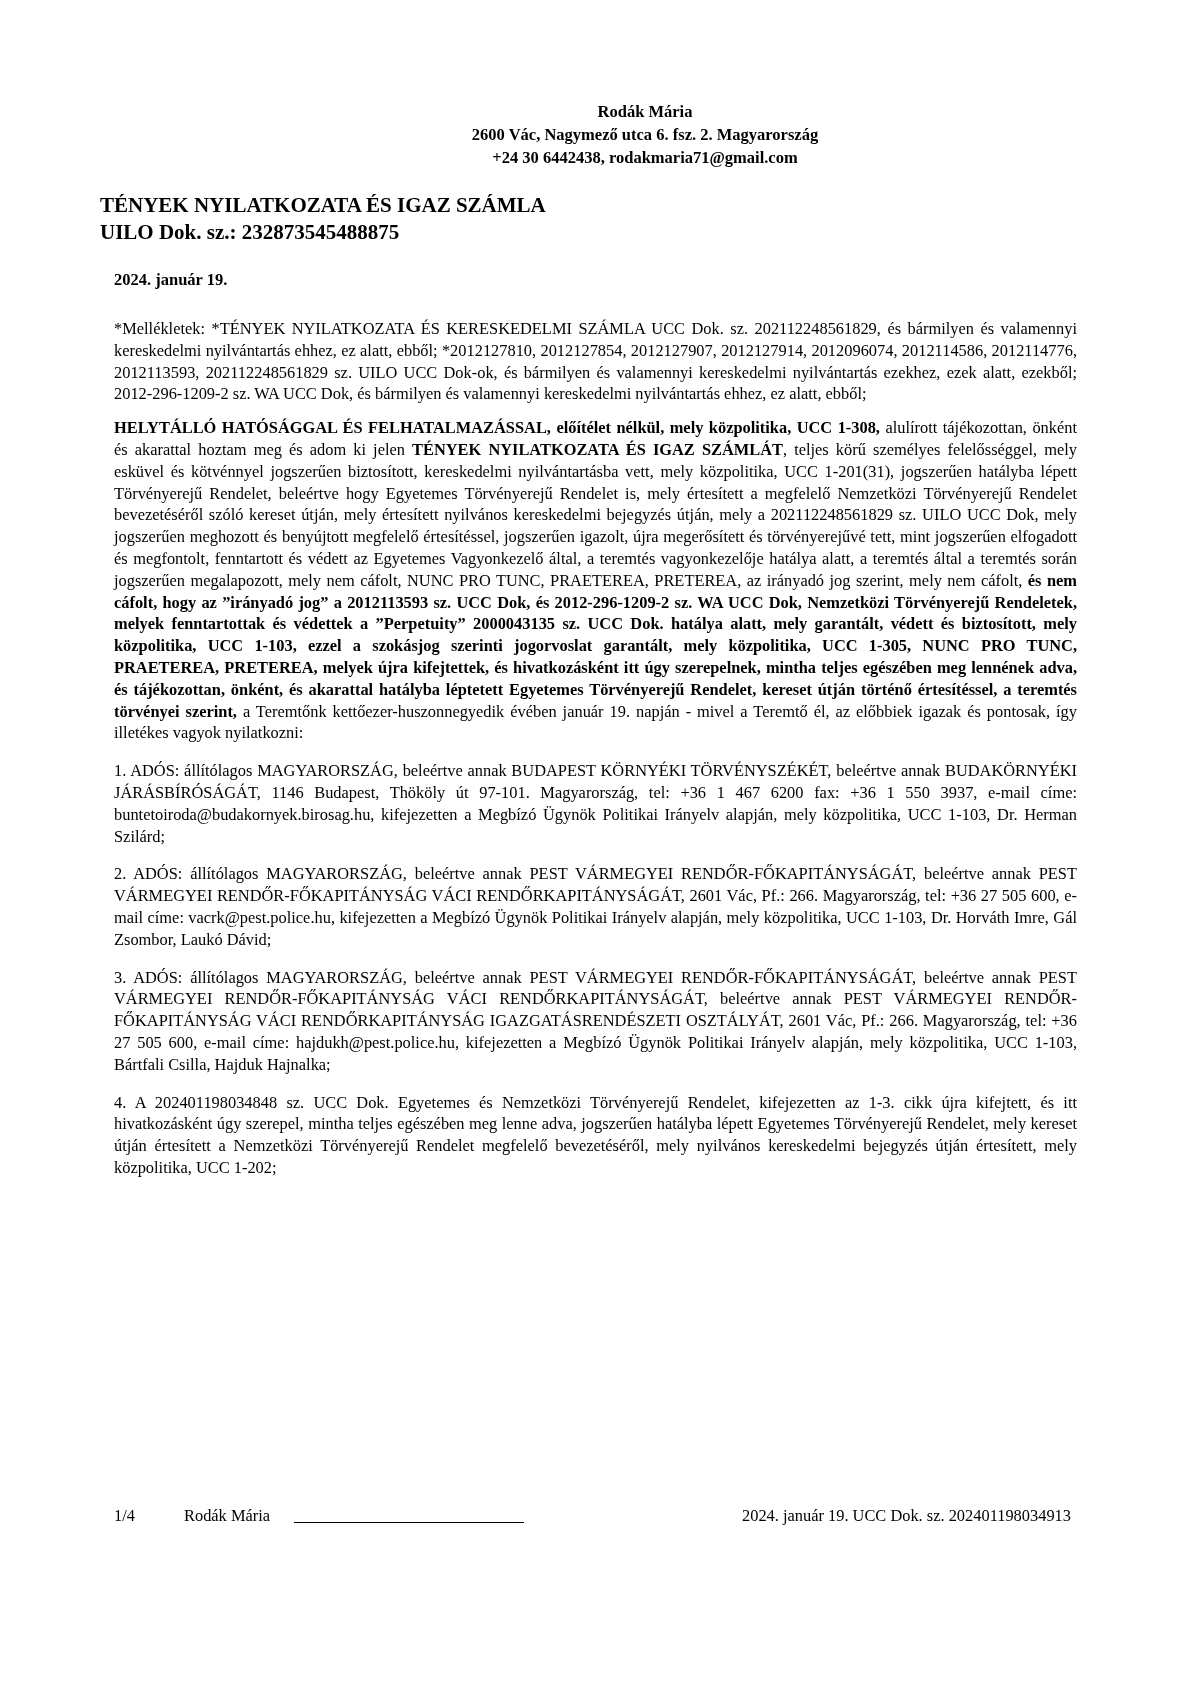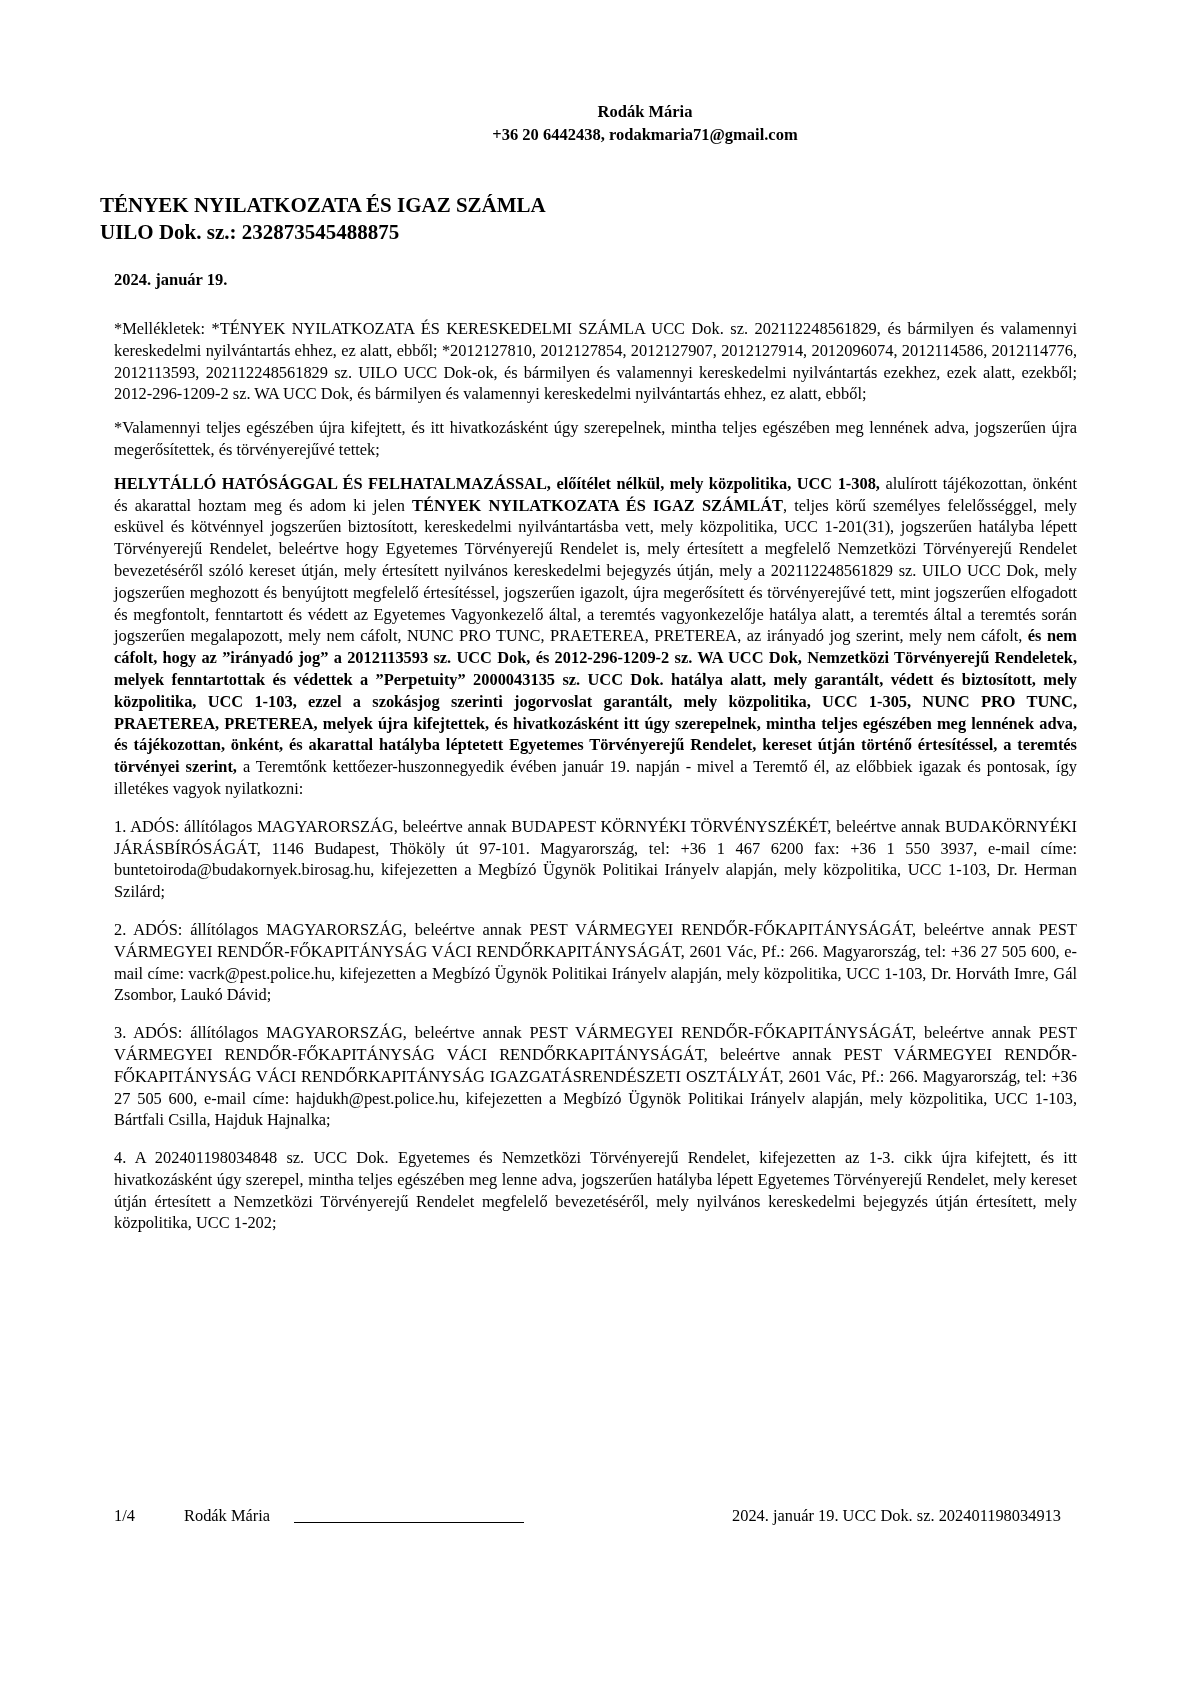--- a/index.html
+++ b/index.html
@@ -13,40 +13,40 @@
     .title { position: absolute; left: 100px; top: 192px; width: 1090px; text-align: left; font-weight: bold; font-size: 21px; line-height: 27px; }
     .date { position: absolute; left: 114px; top: 270px; font-weight: bold; font-size: 16.5px; text-align: right; }
     .body { position: absolute; left: 114px; top: 318px; width: 963px; text-align: justify; line-height: 21.8px; }
     .body p { margin: 0 0 16px 0; }
     .body p.tight { margin-bottom: 12px; }
     b { font-weight: bold; }
     .footer { position: absolute; left: 114px; top: 1506px; width: 963px; font-size: 16.4px; display: flex; }
     .footer .page { width: 70px; }
     .footer .sig-name { width: 110px; }
     .footer .sig-line { width: 230px; border-bottom: 1px solid #000; height: 16px; margin-top: 0px; }
-    .footer .right { margin-left: auto; margin-right: 16px; }
+    .footer .right { margin-left: auto; margin-right: 6px; }
   </style>
 </head>
 <body>
 
 <div class="header">
   <div class="line">Rodák Mária</div>
-  <div class="line">+36 20 6442438, rodakmaria71@gmail.com</div>
+  <div class="line">2600 Vác, Nagymező utca 6. fsz. 2. Magyarország</div>
+  <div class="line">+24 30 6442438, rodakmaria71@gmail.com</div>
 </div>
 
 <div class="title">
   <div>TÉNYEK NYILATKOZATA ÉS IGAZ SZÁMLA</div>
   <div>UILO Dok. sz.: 232873545488875</div>
 </div>
 
 <div class="date">2024. január 19.</div>
 
 <div class="body">
   <p class="tight">*Mellékletek: *TÉNYEK NYILATKOZATA ÉS KERESKEDELMI SZÁMLA UCC Dok. sz. 202112248561829, és bármilyen és valamennyi kereskedelmi nyilvántartás ehhez, ez alatt, ebből; *2012127810, 2012127854, 2012127907, 2012127914, 2012096074, 2012114586, 2012114776, 2012113593, 202112248561829 sz. UILO UCC Dok-ok, és bármilyen és valamennyi kereskedelmi nyilvántartás ezekhez, ezek alatt, ezekből; 2012-296-1209-2 sz. WA UCC Dok, és bármilyen és valamennyi kereskedelmi nyilvántartás ehhez, ez alatt, ebből;</p>
-  <p class="tight">*Valamennyi teljes egészében újra kifejtett, és itt hivatkozásként úgy szerepelnek, mintha teljes egészében meg lennének adva, jogszerűen újra megerősítettek, és törvényerejűvé tettek;</p>
   <p><b>HELYTÁLLÓ HATÓSÁGGAL ÉS FELHATALMAZÁSSAL, előítélet nélkül, mely közpolitika, UCC 1-308,</b><span> alulírott tájékozottan, önként és akarattal hoztam meg és adom ki jelen </span><b>TÉNYEK NYILATKOZATA ÉS IGAZ SZÁMLÁT</b><span>, teljes körű személyes felelősséggel, mely esküvel és kötvénnyel jogszerűen biztosított, kereskedelmi nyilvántartásba vett, mely közpolitika, UCC 1-201(31), jogszerűen hatályba lépett Törvényerejű Rendelet, beleértve hogy Egyetemes Törvényerejű Rendelet is, mely értesített a megfelelő Nemzetközi Törvényerejű Rendelet bevezetéséről szóló kereset útján, mely értesített nyilvános kereskedelmi bejegyzés útján, mely a 202112248561829 sz. UILO UCC Dok, mely jogszerűen meghozott és benyújtott megfelelő értesítéssel, jogszerűen igazolt, újra megerősített és törvényerejűvé tett, mint jogszerűen elfogadott és megfontolt, fenntartott és védett az Egyetemes Vagyonkezelő által, a teremtés vagyonkezelője hatálya alatt, a teremtés által a teremtés során jogszerűen megalapozott, mely nem cáfolt, NUNC PRO TUNC, PRAETEREA, PRETEREA, az irányadó jog szerint, mely nem cáfolt, </span><b>és nem cáfolt, hogy az ”irányadó jog” a 2012113593 sz. UCC Dok, és 2012-296-1209-2 sz. WA UCC Dok, Nemzetközi Törvényerejű Rendeletek, melyek fenntartottak és védettek a ”Perpetuity” 2000043135 sz. UCC Dok. hatálya alatt, mely garantált, védett és biztosított, mely közpolitika, UCC 1-103, ezzel a szokásjog szerinti jogorvoslat garantált, mely közpolitika, UCC 1-305, NUNC PRO TUNC, PRAETEREA, PRETEREA, melyek újra kifejtettek, és hivatkozásként itt úgy szerepelnek, mintha teljes egészében meg lennének adva, és tájékozottan, önként, és akarattal hatályba léptetett Egyetemes Törvényerejű Rendelet, kereset útján történő értesítéssel, a teremtés törvényei szerint,</b><span> a Teremtőnk kettőezer-huszonnegyedik évében január 19. napján - mivel a Teremtő él, az előbbiek igazak és pontosak, így illetékes vagyok nyilatkozni:</span></p>
   <p>1. ADÓS: állítólagos MAGYARORSZÁG, beleértve annak BUDAPEST KÖRNYÉKI TÖRVÉNYSZÉKÉT, beleértve annak BUDAKÖRNYÉKI JÁRÁSBÍRÓSÁGÁT, 1146 Budapest, Thököly út 97-101. Magyarország, tel: +36 1 467 6200 fax: +36 1 550 3937, e-mail címe: buntetoiroda@budakornyek.birosag.hu, kifejezetten a Megbízó Ügynök Politikai Irányelv alapján, mely közpolitika, UCC 1-103, Dr. Herman Szilárd;</p>
   <p>2. ADÓS: állítólagos MAGYARORSZÁG, beleértve annak PEST VÁRMEGYEI RENDŐR-FŐKAPITÁNYSÁGÁT, beleértve annak PEST VÁRMEGYEI RENDŐR-FŐKAPITÁNYSÁG VÁCI RENDŐRKAPITÁNYSÁGÁT, 2601 Vác, Pf.: 266. Magyarország, tel: +36 27 505 600, e-mail címe: vacrk@pest.police.hu, kifejezetten a Megbízó Ügynök Politikai Irányelv alapján, mely közpolitika, UCC 1-103, Dr. Horváth Imre, Gál Zsombor, Laukó Dávid;</p>
   <p>3. ADÓS: állítólagos MAGYARORSZÁG, beleértve annak PEST VÁRMEGYEI RENDŐR-FŐKAPITÁNYSÁGÁT, beleértve annak PEST VÁRMEGYEI RENDŐR-FŐKAPITÁNYSÁG VÁCI RENDŐRKAPITÁNYSÁGÁT, beleértve annak PEST VÁRMEGYEI RENDŐR-FŐKAPITÁNYSÁG VÁCI RENDŐRKAPITÁNYSÁG IGAZGATÁSRENDÉSZETI OSZTÁLYÁT, 2601 Vác, Pf.: 266. Magyarország, tel: +36 27 505 600, e-mail címe: hajdukh@pest.police.hu, kifejezetten a Megbízó Ügynök Politikai Irányelv alapján, mely közpolitika, UCC 1-103, Bártfali Csilla, Hajduk Hajnalka;</p>
   <p>4. A 202401198034848 sz. UCC Dok. Egyetemes és Nemzetközi Törvényerejű Rendelet, kifejezetten az 1-3. cikk újra kifejtett, és itt hivatkozásként úgy szerepel, mintha teljes egészében meg lenne adva, jogszerűen hatályba lépett Egyetemes Törvényerejű Rendelet, mely kereset útján értesített a Nemzetközi Törvényerejű Rendelet megfelelő bevezetéséről, mely nyilvános kereskedelmi bejegyzés útján értesített, mely közpolitika, UCC 1-202;</p>
 </div>
 
 <div class="footer">
   <span class="page">1/4</span>
   <span class="sig-name">Rodák Mária</span>

